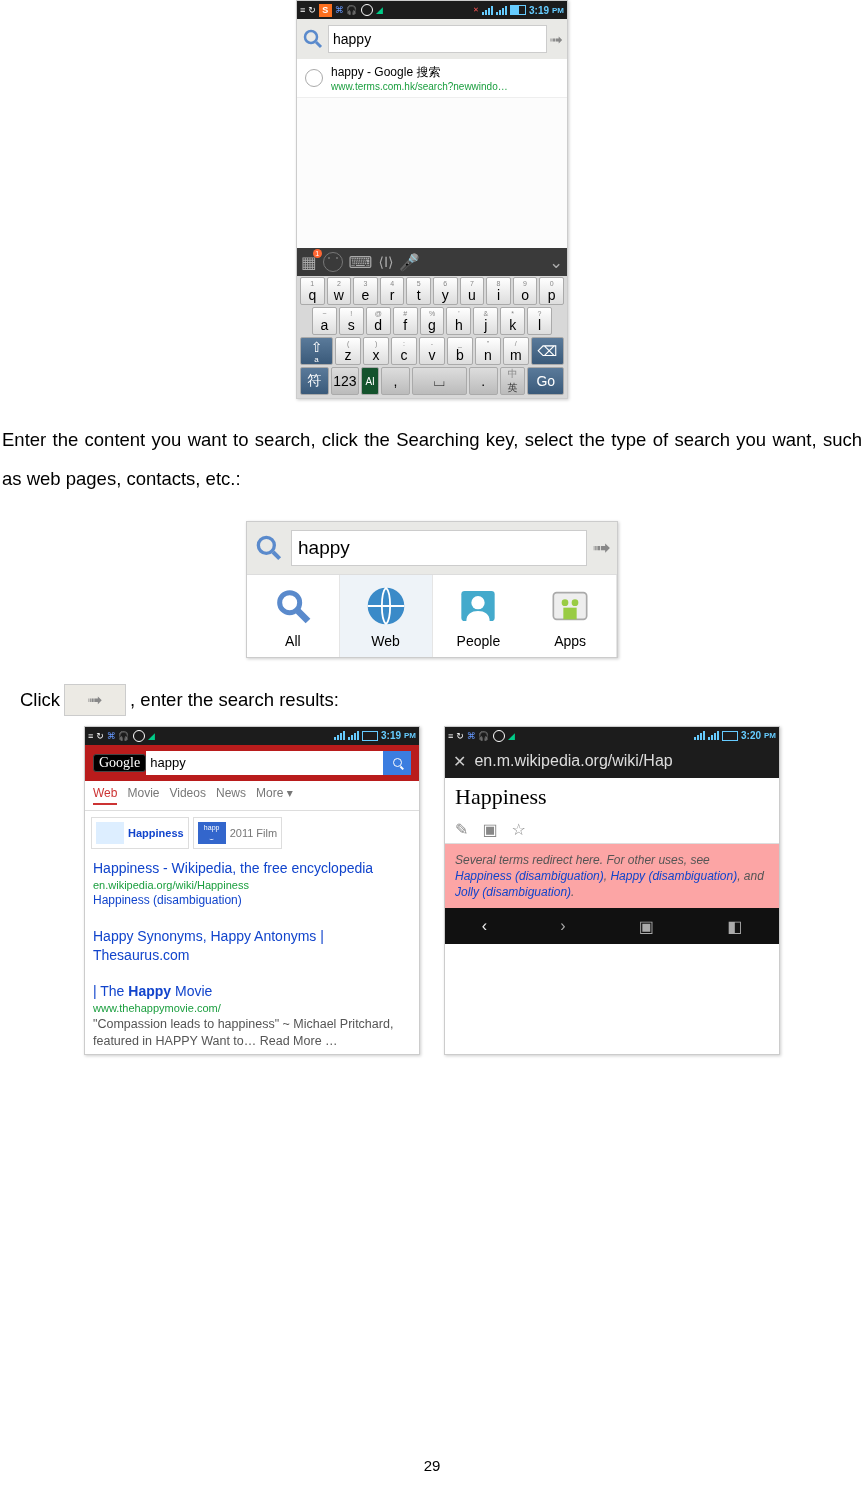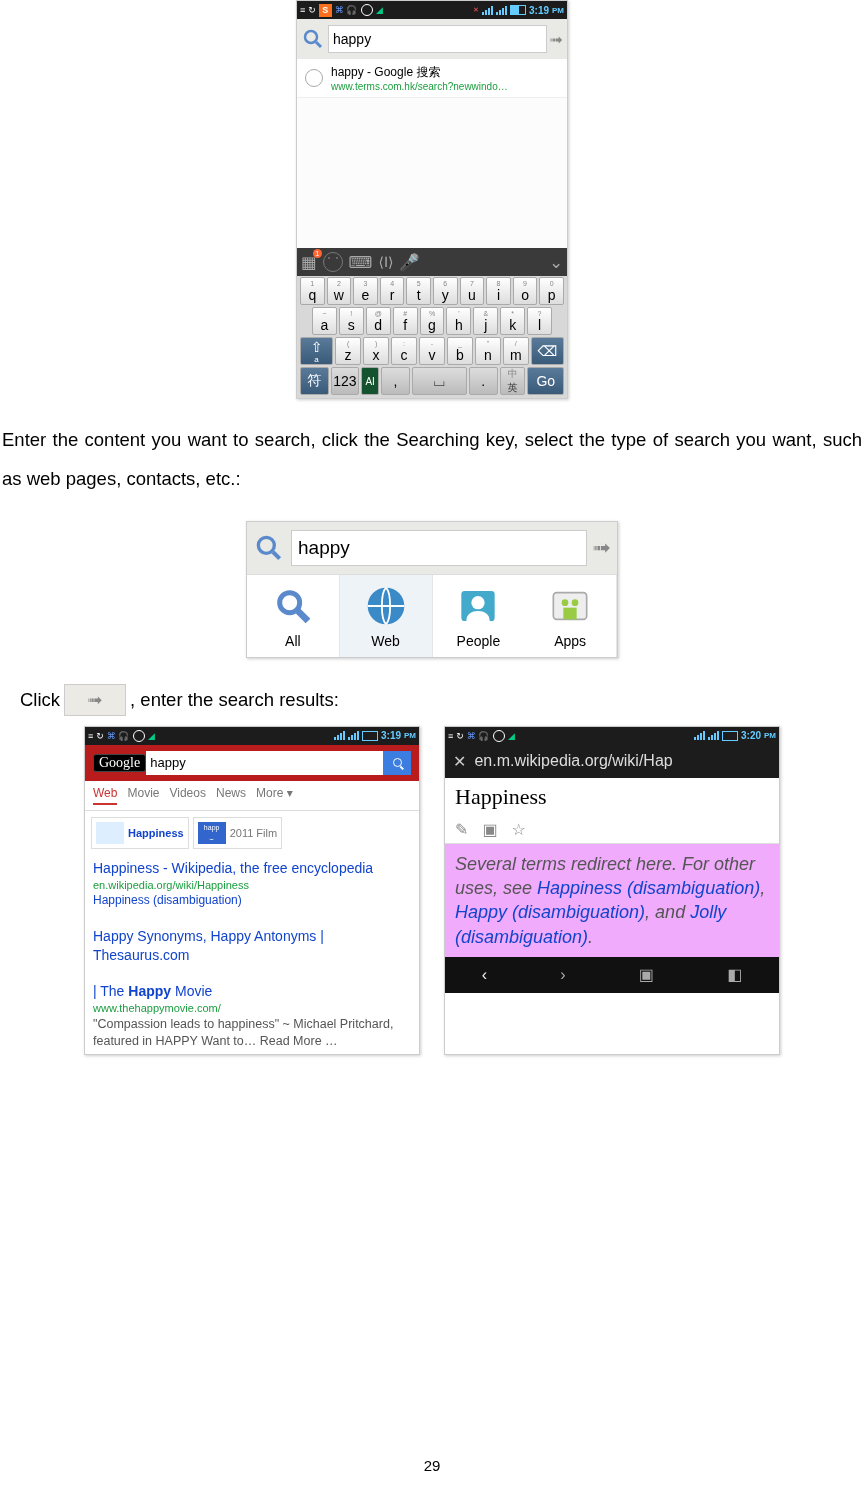--- a/index.html
+++ b/index.html
@@ -52,21 +52,21 @@
 .cards{display:flex;gap:4px;padding:6px 6px;background:#fff}
 .card{border:1px solid #ddd;padding:4px;display:flex;align-items:center;gap:4px;font-size:11px}
 .card .t{color:#14c}
 .result{padding:4px 8px;background:#fff;font-size:12.5px;line-height:1.35}
 .result .t{color:#14c;font-size:14px}
 .result .u{color:#1a9e3e;font-size:11px}
 .result .d{color:#555}
 .url2{background:#1c1c1c;color:#bbb;padding:7px 8px;font-size:16px;display:flex;align-items:center;gap:8px}
 .wtitle{font-family:Georgia,serif;font-size:22px;padding:6px 10px;background:#fff}
 .wbar{display:flex;gap:14px;padding:4px 10px;color:#888;font-size:16px;background:#fff;border-bottom:1px solid #ddd}
-.wnote{font-style:italic;color:#555;font-size:18px;padding:8px 10px;background:#f0abfc;line-height:1.35}
+.wnote{font-style:italic;color:#555;font-size:12px;padding:8px 10px;background:#fca5a5;line-height:1.35}
 .wnote a{color:#14c}
 .smiley{width:210px;height:210px;border-radius:50%;background:#ffe600;border:2px solid #000;margin:8px auto;position:relative}
 .eye{width:28px;height:42px;background:#000;border-radius:50%;position:absolute;top:54px}
 .mouth{width:130px;height:70px;border:7px solid #000;border-top:none;border-radius:0 0 130px 130px;position:absolute;bottom:36px;left:33px}
 .cap{text-align:center;font-size:12.5px;color:#333;background:#fff;padding:2px}
 .bnav{background:#111;display:flex;justify-content:space-around;align-items:center;height:36px;color:#aaa;font-size:16px}
 .pageno{position:absolute;bottom:12px;left:0;right:0;text-align:center;font-size:15px}
 .sq{width:13px;height:13px;background:#fc6f1e;display:inline-flex;align-items:center;justify-content:center;color:#fff;font-size:9px;font-weight:bold}
 .smag{width:7px;height:7px;border:1.5px solid #fff;border-radius:50%;display:inline-block;position:relative}
 .smag::after{content:"";position:absolute;width:4px;height:1.5px;background:#fff;bottom:-2px;right:-3px;transform:rotate(45deg)}

